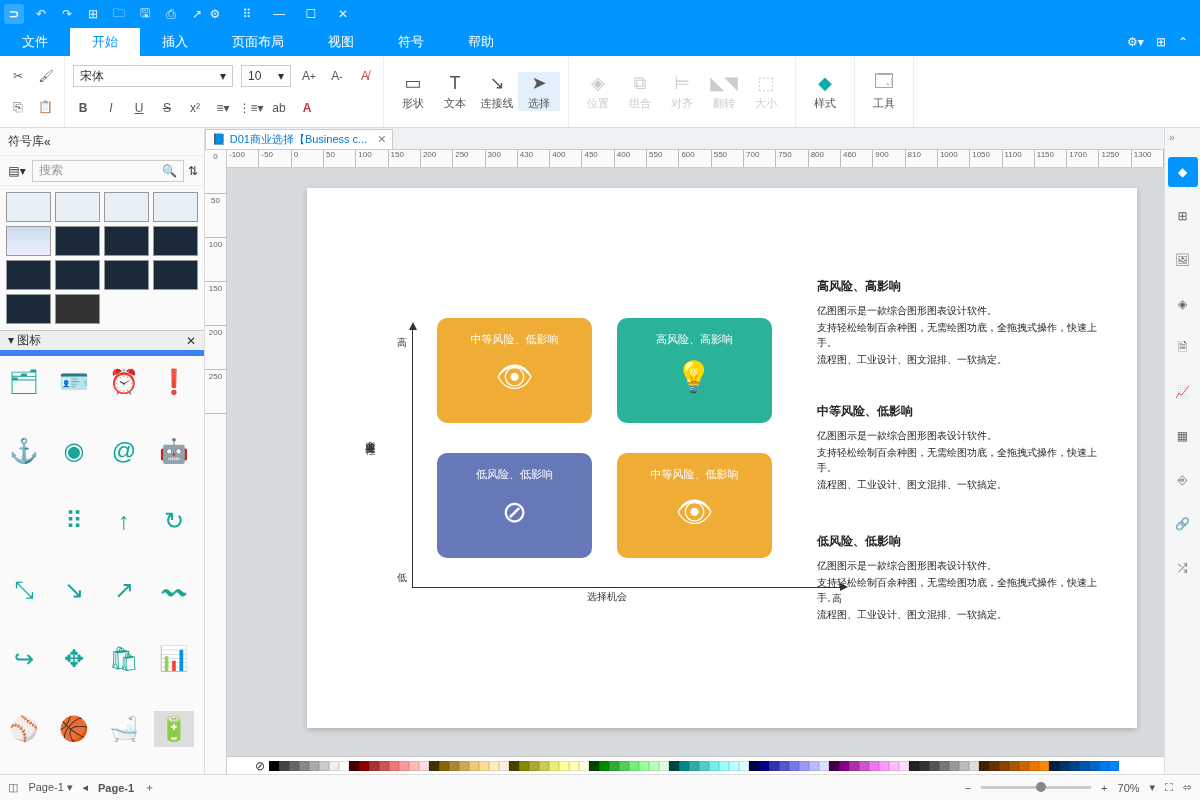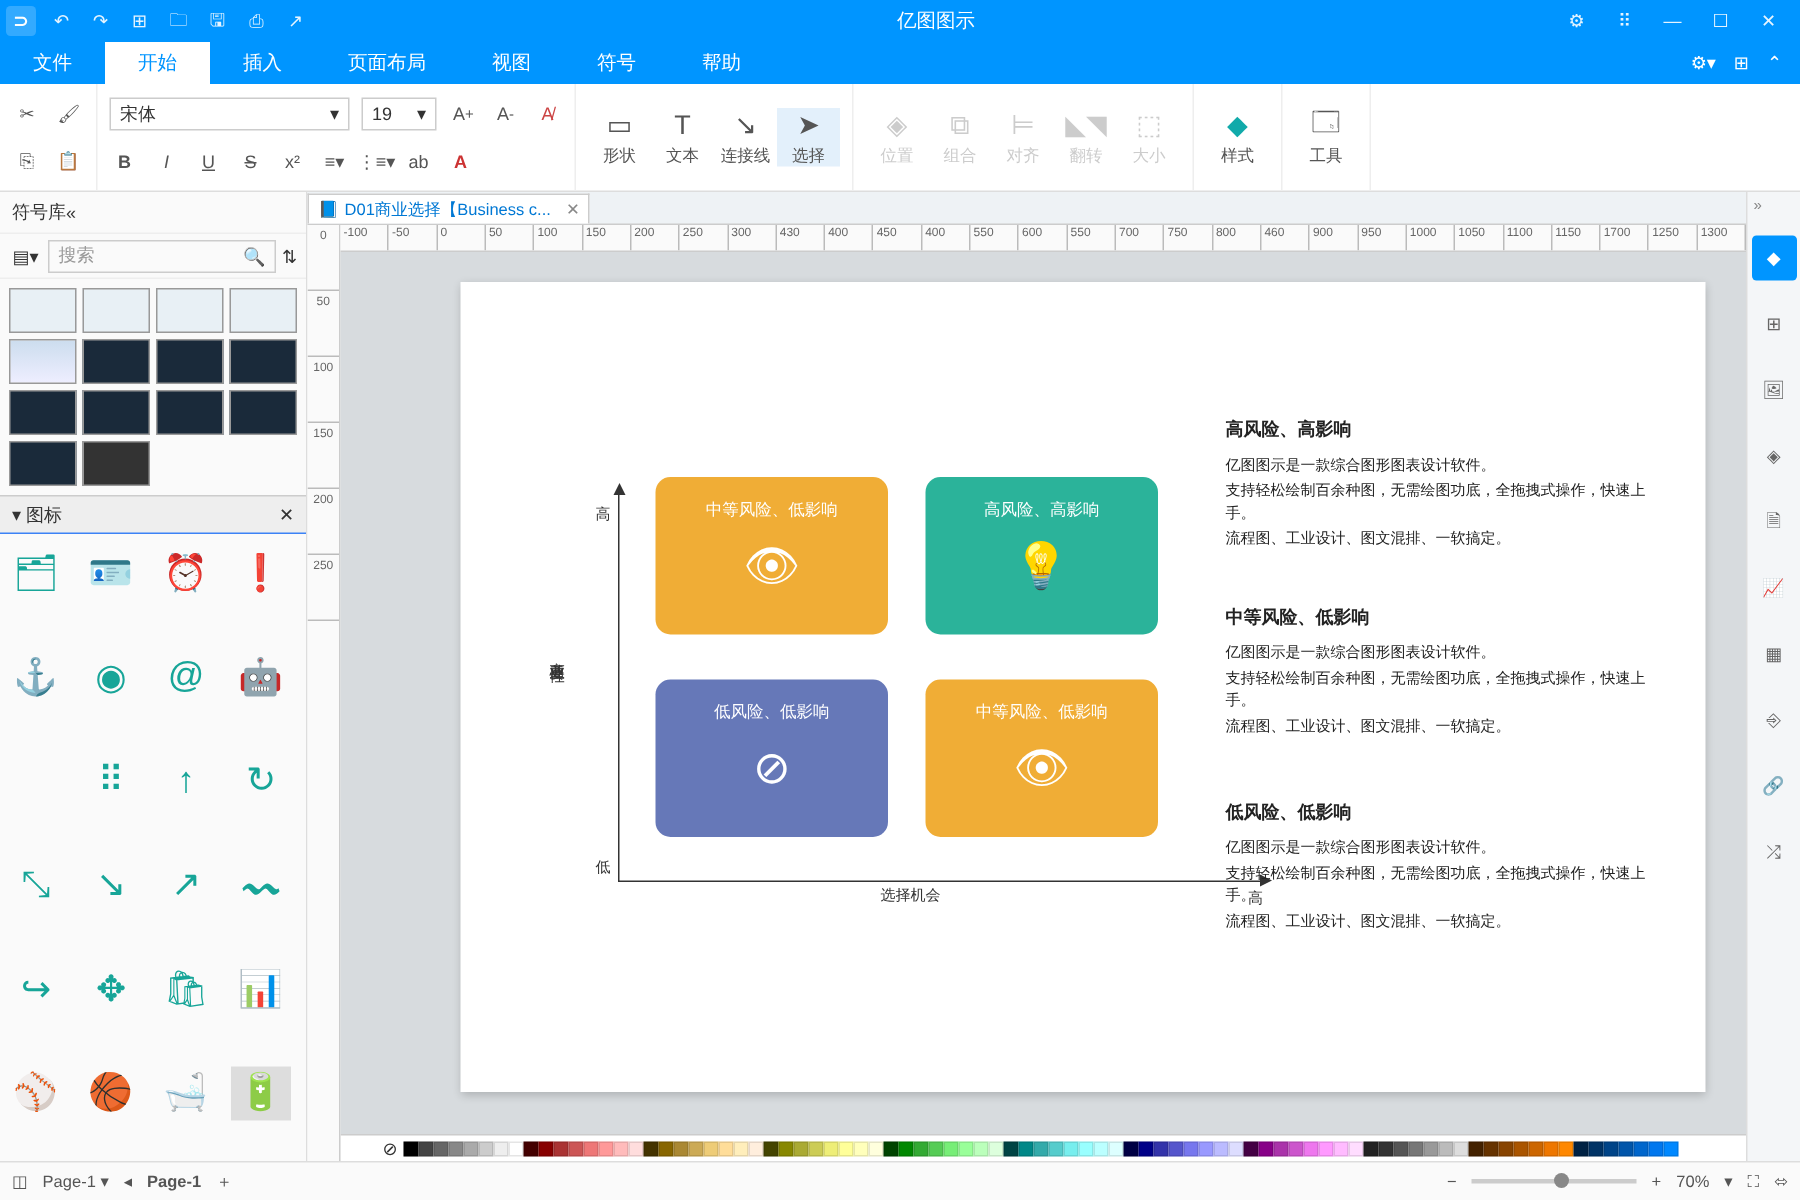--- a/index.html
+++ b/index.html
@@ -26,21 +26,21 @@
 .bigbtn.sel{background:#e3f0fb;}
 .bigbtn.disabled{color:#ccc;}
 .main{flex:1;display:flex;min-height:0;}
 .leftpanel{width:205px;background:#fafafa;border-right:1px solid #ddd;display:flex;flex-direction:column;}
 .lhead{height:28px;display:flex;align-items:center;padding:0 8px;border-bottom:1px solid #eee;font-size:12px;}
 .lsearch{height:30px;display:flex;align-items:center;padding:3px 6px;gap:4px;border-bottom:1px solid #eee;}
 .lsearch .sbox{flex:1;height:22px;border:1px solid #ccc;display:flex;align-items:center;padding:0 6px;color:#999;}
 .thumbs{padding:6px;display:grid;grid-template-columns:repeat(4,1fr);gap:4px;}
 .thumb{height:30px;background:#1a2a3a;border:1px solid #999;}
 .thumb.light{background:#e8f0f5;}
-.lsection{height:26px;background:#eee;border-top:1px solid #ccc;border-bottom:1px solid #3b82f6;display:flex;align-items:center;padding:0 8px;justify-content:space-between;gap:41px;}
+.lsection{height:26px;background:#eee;border-top:1px solid #ccc;border-bottom:6px solid #3b82f6;display:flex;align-items:center;padding:0 8px;justify-content:space-between;gap:41px;}
 .igrid{flex:1;overflow:auto;padding:8px 4px;display:grid;grid-template-columns:repeat(4,1fr);gap:14px 4px;}
 .igrid .ic{width:40px;height:36px;display:flex;align-items:center;justify-content:center;color:#17a598;font-size:24px;cursor:pointer;}
 .igrid .ic.sel{background:#ddd;}
 .canvas-area{flex:1;display:flex;flex-direction:column;min-width:0;}
 .tabstrip{height:22px;background:#eef2f5;display:flex;align-items:center;border-bottom:1px solid #ccc;}
 .doctab{height:20px;background:#fff;border:1px solid #ccc;border-bottom:none;padding:0 6px;display:flex;align-items:center;gap:4px;font-size:11px;color:#0078d4;}
 .doctab .x{color:#888;padding-left:6px;}
 .rulerwrap{flex:1;display:flex;min-height:0;}
 .vruler{width:22px;background:#fafafa;border-right:1px solid #ccc;position:relative;overflow:hidden;font-size:8px;color:#666;}
 .rcol{flex:1;display:flex;flex-direction:column;min-width:0;}
@@ -82,21 +82,20 @@
   <div class="tbl">
     <div class="logo">⊃</div>
     <div class="tbtn">↶</div>
     <div class="tbtn">↷</div>
     <div class="tbtn">⊞</div>
     <div class="tbtn">🗀</div>
     <div class="tbtn">🖫</div>
     <div class="tbtn">⎙</div>
     <div class="tbtn">↗</div>
   </div>
-  <div class="title">亿图图示</div>
   <div class="winctl">
     <div class="tbtn">⚙</div>
     <div class="tbtn">⠿</div>
     <div class="tbtn">—</div>
     <div class="tbtn">☐</div>
     <div class="tbtn">✕</div>
   </div>
 </div>
 
 <div class="menubar">
@@ -126,21 +125,21 @@
       <div class="ricon">📋</div>
     </div>
   </div>
   <div class="rgroup">
     <div class="rrow">
       <div class="fontsel">
           <span>宋体</span>
           <span>▾</span>
         </div>
       <div class="sizesel">
-          <span>19</span>
+          <span>10</span>
           <span>▾</span>
         </div>
       <div class="ricon">A<sup>+</sup></div>
       <div class="ricon">A<sup>-</sup></div>
       <div class="ricon" style="color:#c44;">A̸</div>
     </div>
     <div class="rrow">
       <div class="ricon">
           <b>B</b>
         </div>
@@ -311,21 +310,21 @@
             <div class="tick">450</div>
             <div class="tick">400</div>
             <div class="tick">550</div>
             <div class="tick">600</div>
             <div class="tick">550</div>
             <div class="tick">700</div>
             <div class="tick">750</div>
             <div class="tick">800</div>
             <div class="tick">460</div>
             <div class="tick">900</div>
-            <div class="tick">950</div>
+            <div class="tick">810</div>
             <div class="tick">1000</div>
             <div class="tick">1050</div>
             <div class="tick">1100</div>
             <div class="tick">1150</div>
             <div class="tick">1700</div>
             <div class="tick">1250</div>
             <div class="tick">1300</div>
           </div>
         <div class="viewport">
           <div class="page">

